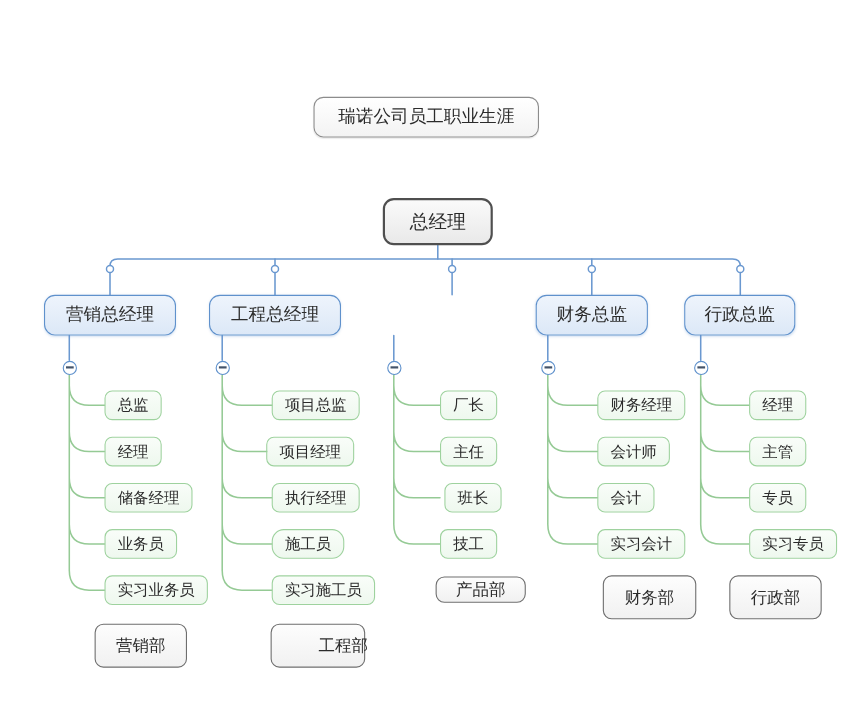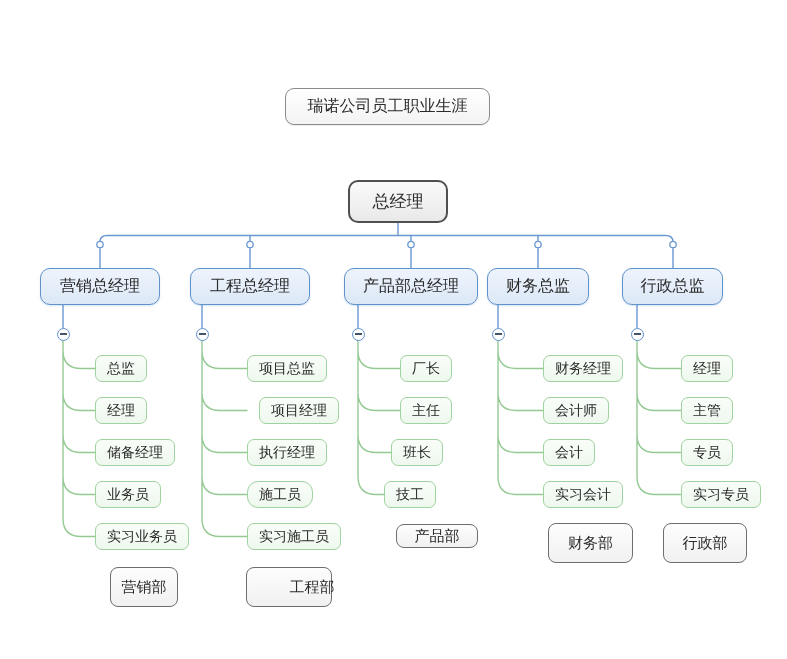--- a/index.html
+++ b/index.html
@@ -98,56 +98,55 @@
          M637,434.5 Q637,452.5 655,452.5 L681,452.5
          M637,476.5 Q637,494.5 655,494.5 L681,494.5"></path>
   </svg>
 
   <div class="node title-node" style="left:285px;top:88px;width:205px;height:37px;">瑞诺公司员工职业生涯</div>
 
   <div class="node root-node" style="left:348px;top:180px;width:100px;height:43px;">总经理</div>
 
   <div class="node branch-node" style="left:190px;top:268px;width:120px;height:37px;">工程总经理</div>
   <div class="node branch-node" style="left:40px;top:268px;width:120px;height:37px;">营销总经理</div>
-  <div class="node branch-node" style="left:344px;top:268px;width:134px;height:37px;">产品部总经理</div>
   <div class="node branch-node" style="left:487px;top:268px;width:102px;height:37px;">财务总监</div>
   <div class="node branch-node" style="left:622px;top:268px;width:101px;height:37px;">行政总监</div>
 
   <div class="toggle" style="left:56.5px;top:327.5px;"></div>
   <div class="toggle" style="left:195.5px;top:327.5px;"></div>
   <div class="toggle" style="left:351.5px;top:327.5px;"></div>
   <div class="toggle" style="left:491.5px;top:327.5px;"></div>
   <div class="toggle" style="left:630.5px;top:327.5px;"></div>
 
   <div class="node child-node" style="left:95px;top:355px;">总监</div>
   <div class="node child-node" style="left:95px;top:397px;">经理</div>
   <div class="node child-node" style="left:95px;top:439px;">储备经理</div>
   <div class="node child-node" style="left:95px;top:481px;">业务员</div>
   <div class="node child-node" style="left:95px;top:523px;">实习业务员</div>
 
   <div class="node child-node" style="left:247px;top:355px;">项目总监</div>
-  <div class="node child-node" style="left:259px;top:397px;">项目经理</div>
+  <div class="node child-node" style="left:242px;top:397px;">项目经理</div>
   <div class="node child-node" style="left:247px;top:439px;">执行经理</div>
   <div class="node child-node" style="left:247px;top:481px;border-radius:11px;">施工员</div>
   <div class="node child-node" style="left:247px;top:523px;">实习施工员</div>
 
   <div class="node child-node" style="left:400px;top:355px;">厂长</div>
   <div class="node child-node" style="left:400px;top:397px;">主任</div>
-  <div class="node child-node" style="left:391px;top:439px;text-align:right;">班长</div>
-  <div class="node child-node" style="left:384px;top:481px;">技工</div>
+  <div class="node child-node" style="left:404px;top:439px;text-align:right;">班长</div>
+  <div class="node child-node" style="left:400px;top:481px;">技工</div>
 
   <div class="node child-node" style="left:543px;top:355px;">财务经理</div>
   <div class="node child-node" style="left:543px;top:397px;">会计师</div>
   <div class="node child-node" style="left:543px;top:439px;">会计</div>
   <div class="node child-node" style="left:543px;top:481px;">实习会计</div>
 
   <div class="node child-node" style="left:681px;top:355px;">经理</div>
   <div class="node child-node" style="left:681px;top:397px;">主管</div>
   <div class="node child-node" style="left:681px;top:439px;">专员</div>
   <div class="node child-node" style="left:681px;top:481px;">实习专员</div>
 
-  <div class="node dept-node" style="left:110px;top:567px;width:68px;height:40px;">营销部</div>
+  <div class="node dept-node" style="left:86px;top:567px;width:84px;height:40px;">营销部</div>
   <div class="node dept-node" style="left:246px;top:567px;width:86px;height:40px;padding-left:46px;">工程部</div>
   <div class="node dept-node" style="left:396px;top:524px;width:82px;height:24px;">产品部</div>
   <div class="node dept-node" style="left:548px;top:523px;width:85px;height:40px;">财务部</div>
   <div class="node dept-node" style="left:663px;top:523px;width:84px;height:40px;">行政部</div>
 
 </div>
 
 </body></html>

